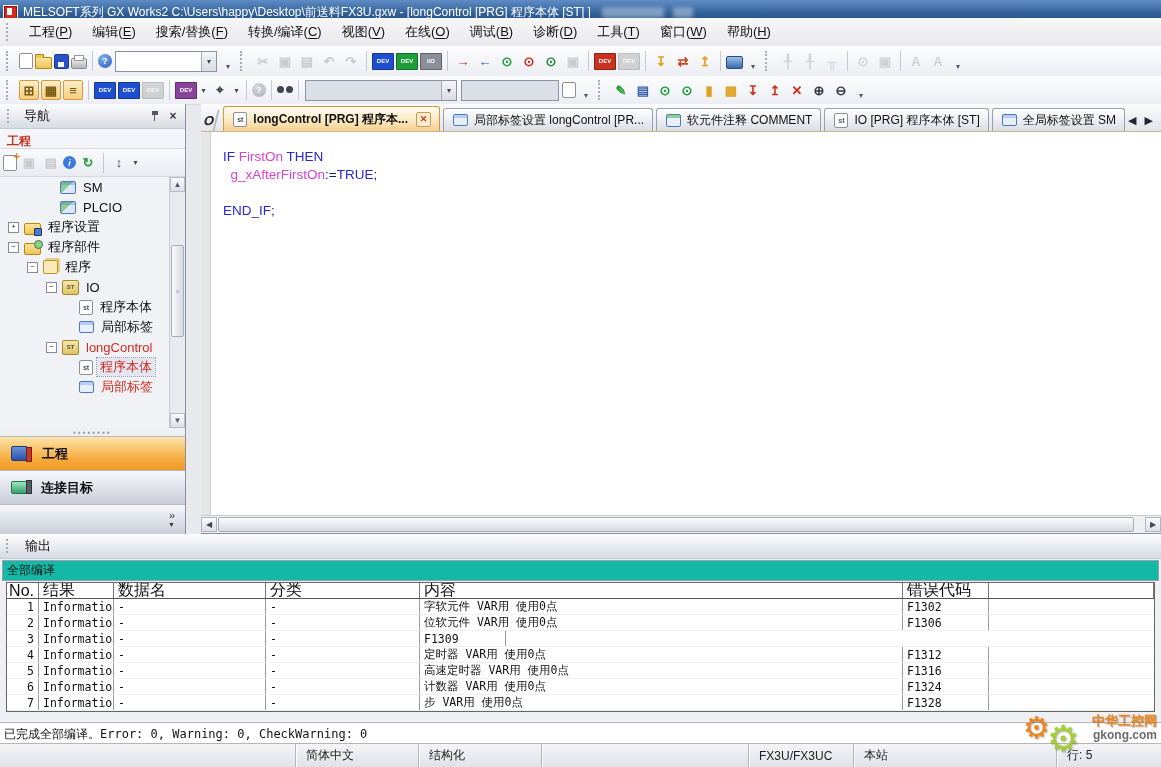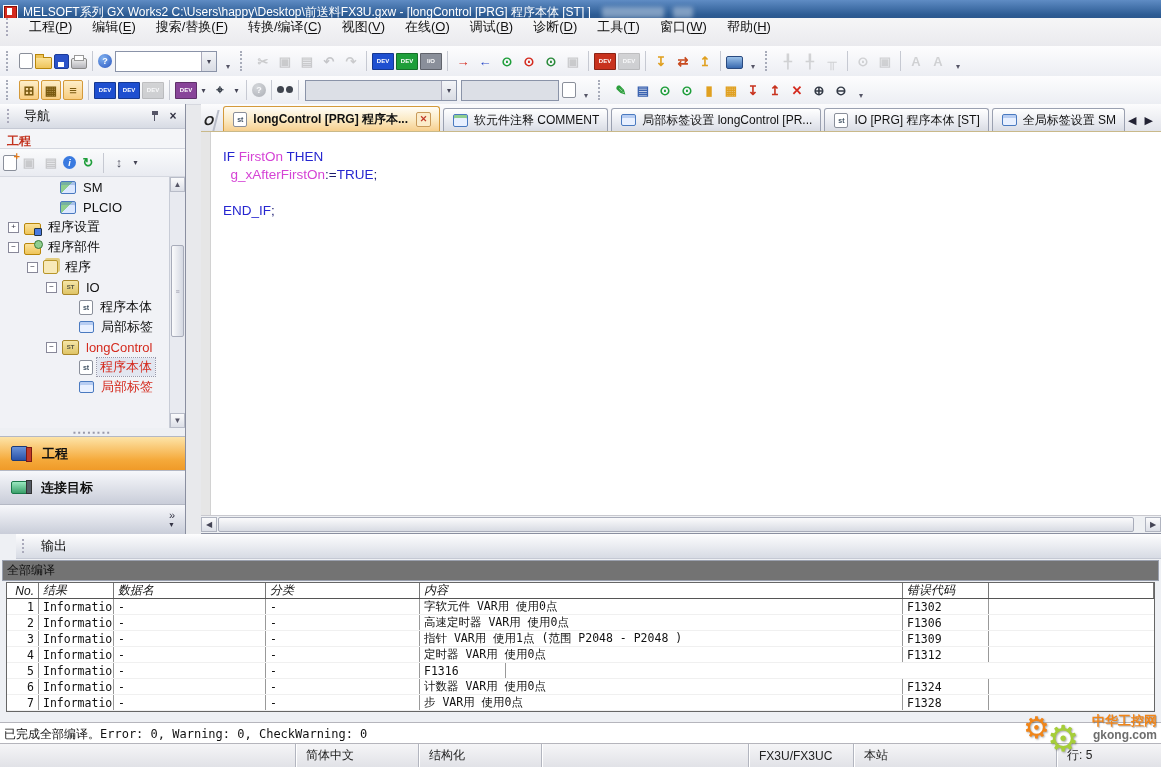--- a/index.html
+++ b/index.html
@@ -9,21 +9,21 @@
   .abs{position:absolute;}
   
   .titlebar{top:0;left:0;right:0;height:24px;background:linear-gradient(#5f8cc4,#2e5d95 60%,#254e80);
             color:#fff;display:flex;align-items:center;gap:5px;padding-left:3px;font-size:12px;}
   .app-icon{width:13px;height:13px;background:#d42a1e;border:1px solid #fff;box-shadow:inset 0 0 0 1px #8a1208;
             display:inline-block;position:relative;}
   .app-icon::after{content:"";position:absolute;left:3px;top:2px;width:5px;height:7px;background:#fff;}
   .blurblob{height:11px;background:rgba(190,205,225,.55);filter:blur(2px);border-radius:2px;}
   
   .menubar{top:18px;left:0;right:0;height:28px;background:linear-gradient(#f6f6f7,#eaeaee);
-           border-bottom:1px solid #d8d8dd;display:flex;padding-left:4px;}
+           border-bottom:1px solid #d8d8dd;display:flex;align-items:center;padding-left:4px;}
   .mgrip{width:5px;height:18px;border-left:2px dotted #aab;margin:0 6px 0 2px;}
   .mitem{padding:4px 10px;cursor:default;}
   .mitem u{text-underline-offset:2px;}
   
   .tb{left:0;right:0;background:linear-gradient(#fdfdfe,#eceef3);border-bottom:1px solid #d6d8df;
       display:flex;align-items:center;padding:0 3px;}
   .tb1{top:46px;height:30px;}
   .tb2{top:76px;height:28px;}
   .thandle{width:5px;height:20px;border-left:2px dotted #a8acba;margin:0 5px 0 3px;flex:none;}
   .tsep{width:1px;height:20px;background:#c6c9d2;margin:0 4px;flex:none;}
@@ -134,27 +134,27 @@
   .kw{color:#2626d0;} .id{color:#d543d5;} .op{color:#1a1a6e;} .pl{color:#000;}
   .hscroll{height:17px;background:#eef0f3;border-top:1px solid #c9c9cf;display:flex;align-items:center;}
   .harrow{width:16px;height:15px;background:linear-gradient(#fbfbfc,#dcdfe7);border:1px solid #b0b4c0;
           box-sizing:border-box;font-size:8px;color:#445;display:flex;align-items:center;justify-content:center;flex:none;}
   .htrack{flex:1;height:15px;position:relative;margin:0 1px;}
   .hthumb{position:absolute;left:0;right:10px;top:0;height:15px;background:linear-gradient(#fbfbfc,#d8dbe3);
           border:1px solid #a8acba;border-radius:2px;box-sizing:border-box;}
   
   .output{left:0;top:534px;width:1161px;height:188px;background:#eef0f4;}
   .out-title{height:24px;background:linear-gradient(#fdfdfe,#d7dbe4);border-bottom:1px solid #c5c9d4;
-             display:flex;align-items:center;padding-left:4px;gap:6px;margin-left:16px;}
-  .out-sub{height:17px;background:#737373;border:1px solid #9aa0ae;margin:1px 2px 0 2px;font-size:12px;
+             display:flex;align-items:center;padding-left:4px;gap:6px;}
+  .out-sub{height:17px;background:#14b8a6;border:1px solid #9aa0ae;margin:1px 2px 0 2px;font-size:12px;
            padding:1px 4px;}
   .out-table{position:absolute;left:6px;right:6px;top:48px;border:1px solid #666;background:#fff;font-size:12px;}
   .orow{display:flex;height:15px;align-items:center;border-bottom:1px solid #f0f0f0;
         font-family:"DejaVu Sans Mono",monospace;font-size:11.5px;}
-  .orow.head{font-family:"Liberation Sans",sans-serif;font-size:12px;border-bottom:1px solid #555;height:15px;font-style:italic;}
+  .orow.head{font-family:"Liberation Sans",sans-serif;font-size:16px;border-bottom:1px solid #555;height:15px;}
   .oc{padding:0 4px;box-sizing:border-box;overflow:hidden;white-space:nowrap;border-right:1px solid #999;height:100%;
       display:flex;align-items:center;}
   .head .oc{border-right:1px solid #777;}
   .c0{width:32px;justify-content:flex-end;}
   .c1{width:75px;} .c2{width:152px;} .c3{width:154px;} .c4{width:483px;} .c5{width:86px;text-align:right;}
   .c6{flex:1;border-right:none;}
   
   .msgbar{left:0;top:722px;width:1161px;height:22px;background:#fff;border-top:1px solid #b5b5bc;
           border-bottom:1px solid #b5b5bc;box-sizing:border-box;font-family:"DejaVu Sans Mono",monospace;
           font-size:12px;padding:3px 0 0 4px;}
@@ -369,26 +369,26 @@
 
 <div class="abs editor">
   <div class="tabbar" id="tabbar">
       <span class="tab-partial">O</span>
       <span class="tab active">
         <span class="ic k-st">st</span>
         <span>longControl [PRG] 程序本...</span>
         <span class="tclose">✕</span>
       </span>
       <span class="tab">
+        <span class="ic k-ltable"></span>
+        <span>局部标签设置 longControl [PR...</span>
+      </span>
+      <span class="tab">
         <span class="ic k-comment"></span>
         <span>软元件注释 COMMENT</span>
-      </span>
-      <span class="tab">
-        <span class="ic k-ltable"></span>
-        <span>局部标签设置 longControl [PR...</span>
       </span>
       <span class="tab">
         <span class="ic k-st">st</span>
         <span>IO [PRG] 程序本体 [ST]</span>
       </span>
       <span class="tab">
         <span class="ic k-ltable"></span>
         <span>全局标签设置 SM</span>
       </span>
       <span class="tabarrows">
@@ -432,47 +432,47 @@
         <span class="oc c3">-</span>
         <span class="oc c4">字软元件 VAR用 使用0点</span>
         <span class="oc c5">F1302</span>
         <span class="oc c6"></span>
       </div>
       <div class="orow">
         <span class="oc c0">2</span>
         <span class="oc c1">Information</span>
         <span class="oc c2">-</span>
         <span class="oc c3">-</span>
-        <span class="oc c4">高速定时器 VAR用 使用0点</span>
+        <span class="oc c4">位软元件 VAR用 使用0点</span>
         <span class="oc c5">F1306</span>
         <span class="oc c6"></span>
       </div>
       <div class="orow">
         <span class="oc c0">3</span>
         <span class="oc c1">Information</span>
         <span class="oc c2">-</span>
         <span class="oc c3">-</span>
-        <span class="oc c4">指针 VAR用 使用1点 (范围 P2048 - P2048 )</span>
         <span class="oc c5">F1309</span>
         <span class="oc c6"></span>
       </div>
       <div class="orow">
         <span class="oc c0">4</span>
         <span class="oc c1">Information</span>
         <span class="oc c2">-</span>
         <span class="oc c3">-</span>
         <span class="oc c4">定时器 VAR用 使用0点</span>
         <span class="oc c5">F1312</span>
         <span class="oc c6"></span>
       </div>
       <div class="orow">
         <span class="oc c0">5</span>
         <span class="oc c1">Information</span>
         <span class="oc c2">-</span>
         <span class="oc c3">-</span>
+        <span class="oc c4">高速定时器 VAR用 使用0点</span>
         <span class="oc c5">F1316</span>
         <span class="oc c6"></span>
       </div>
       <div class="orow">
         <span class="oc c0">6</span>
         <span class="oc c1">Information</span>
         <span class="oc c2">-</span>
         <span class="oc c3">-</span>
         <span class="oc c4">计数器 VAR用 使用0点</span>
         <span class="oc c5">F1324</span>

